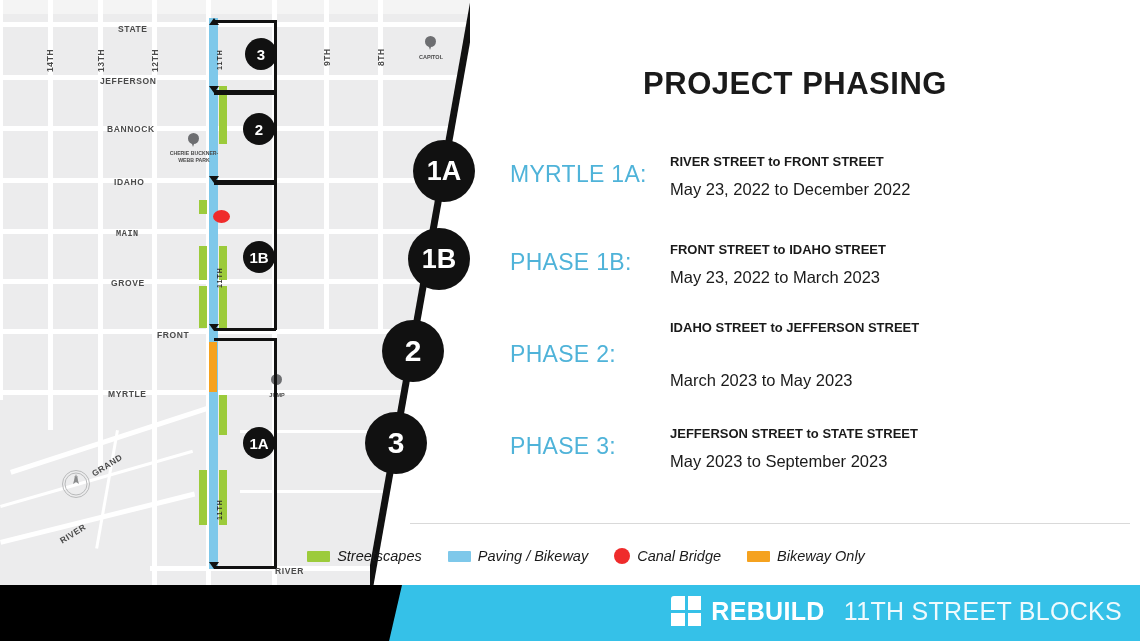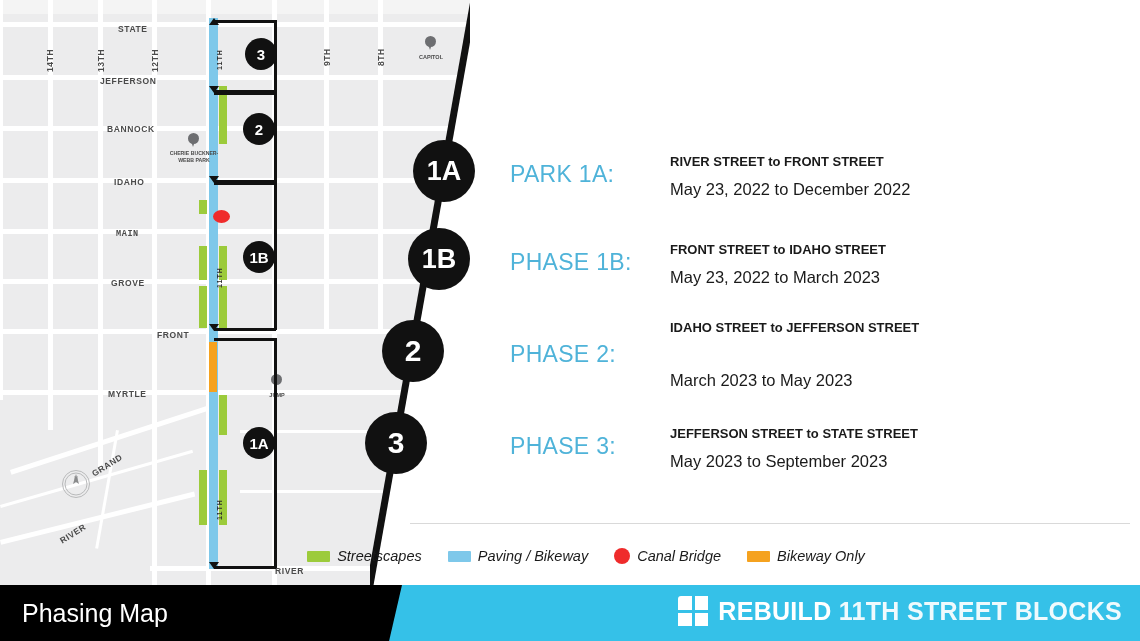--- a/index.html
+++ b/index.html
@@ -135,21 +135,21 @@
   #brand{
     position:absolute;right:18px;top:11px;display:flex;align-items:center;gap:10px;
   }
   #brand-mark{
     width:30px;height:30px;display:grid;grid-template-columns:1fr 1fr;
     grid-template-rows:1fr 1fr;gap:3px;
   }
   #brand-mark span{background:#fff;display:block;}
   #brand-mark span:nth-child(1){border-radius:3px 0 0 0;}
   #brand-text{font-size:25px;color:#fff;font-weight:bold;letter-spacing:.3px;}
-  #brand-text .light{font-weight:bold;opacity:.92;}
+  #brand-text .light{font-weight:normal;opacity:.92;margin-left:12px;}
 </style>
 </head>
 <body>
 
 <div id="map-panel">
 
   <div class="map-bg-block" style="left:0;top:0;width:470px;height:585px;background:#ececed;"></div>
   <div class="map-bg-block" style="left:0;top:0;width:470px;height:14px;background:#f4f4f4;"></div>
 
   <div class="road-h" style="left:0;top:22px;width:470px;"></div>
@@ -268,24 +268,25 @@
   <div class="arrow-head arrow-down" style="left:209px;top:562px;"></div>
   <div class="badge map-badge" style="left:243px;top:427px;">1A</div>
 </div>
 
 <svg id="divider" viewBox="0 0 160 585" preserveAspectRatio="none">
   <polygon points="104,0 160,0 160,585 0,585" fill="#ffffff"></polygon>
   <line x1="104" y1="0" x2="0" y2="585" stroke="#111111" stroke-width="7"></line>
 </svg>
 
 <div id="right-panel">
+  <div id="phasing-title">PROJECT PHASING</div>
 
   <div class="phase-row" style="top:140px;">
     <div class="phase-badge" style="left:-57px;top:0;width:62px;height:62px;font-size:27px;">1A</div>
-    <div class="phase-name" style="left:40px;top:21px;">PARK 1A:</div>
+    <div class="phase-name" style="left:40px;top:21px;">MYRTLE 1A:</div>
     <div class="phase-range" style="left:200px;top:14px;width:440px;">RIVER STREET to FRONT STREET</div>
     <div class="phase-dates" style="left:200px;top:40px;width:440px;">May 23, 2022 to December 2022</div>
   </div>
 
   <div class="phase-row" style="top:228px;">
     <div class="phase-badge" style="left:-62px;top:0;width:62px;height:62px;font-size:27px;">1B</div>
     <div class="phase-name" style="left:40px;top:21px;text-align:right;">PHASE 1B:</div>
     <div class="phase-range" style="left:200px;top:14px;width:440px;">FRONT STREET to IDAHO STREET</div>
     <div class="phase-dates" style="left:200px;top:40px;width:440px;">May 23, 2022 to March 2023</div>
   </div>
@@ -323,21 +324,20 @@
   <div class="legend-item">
     <span class="legend-swatch" style="background:#f5a21f;"></span>
     <span class="legend-text">Bikeway Only</span>
   </div>
 </div>
 
 <div id="footer">
   <div id="footer-right"></div>
   <div id="footer-left"></div>
   <div id="footer-cut"></div>
-  <div id="footer-left-title">Phasing Map</div>
   <div id="brand">
     <div id="brand-mark">
       <span></span>
         <span></span>
         <span></span>
         <span></span>
     </div>
     <div id="brand-text">
       <span>REBUILD</span>
       <span class="light">11TH STREET BLOCKS</span>

